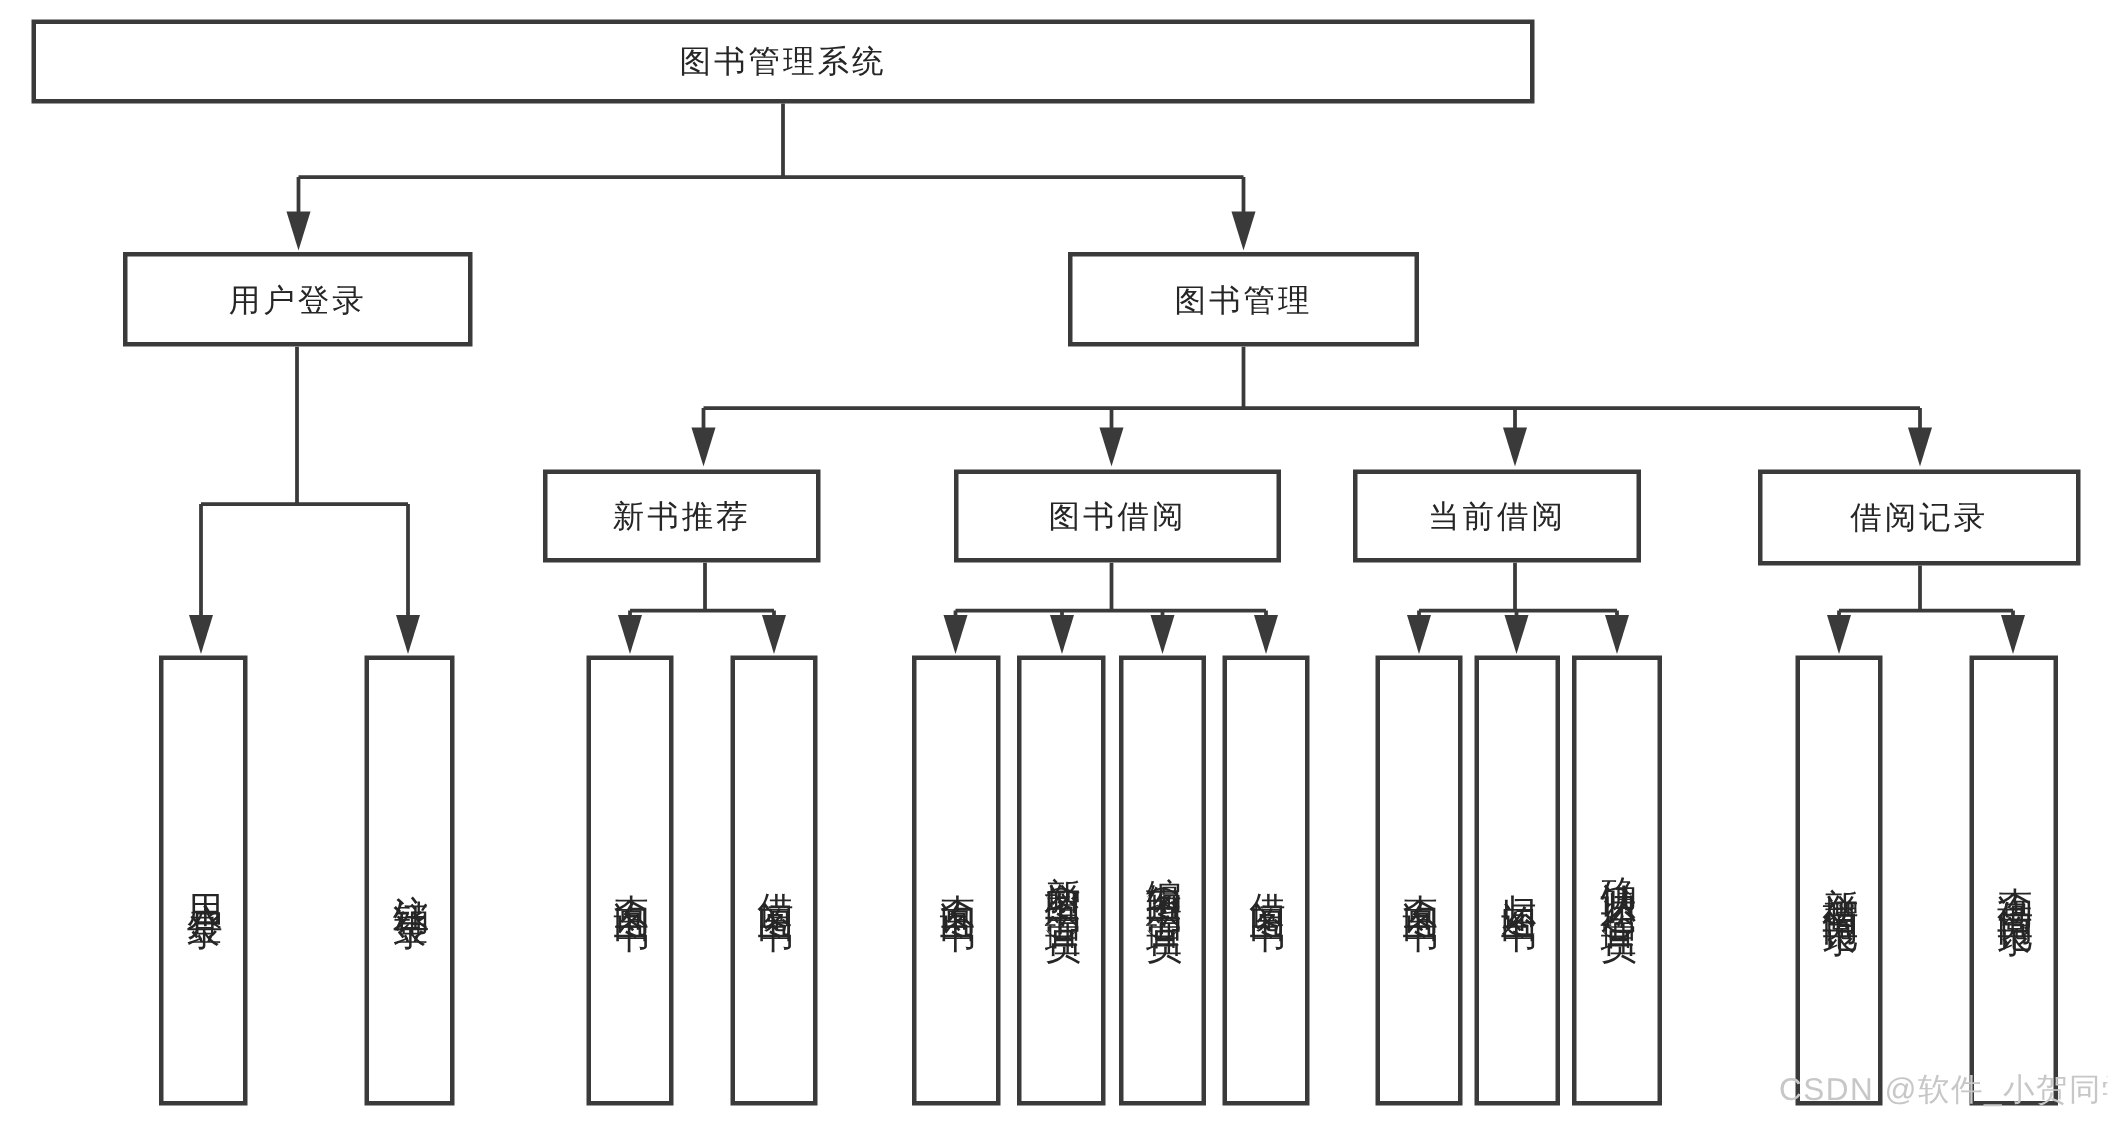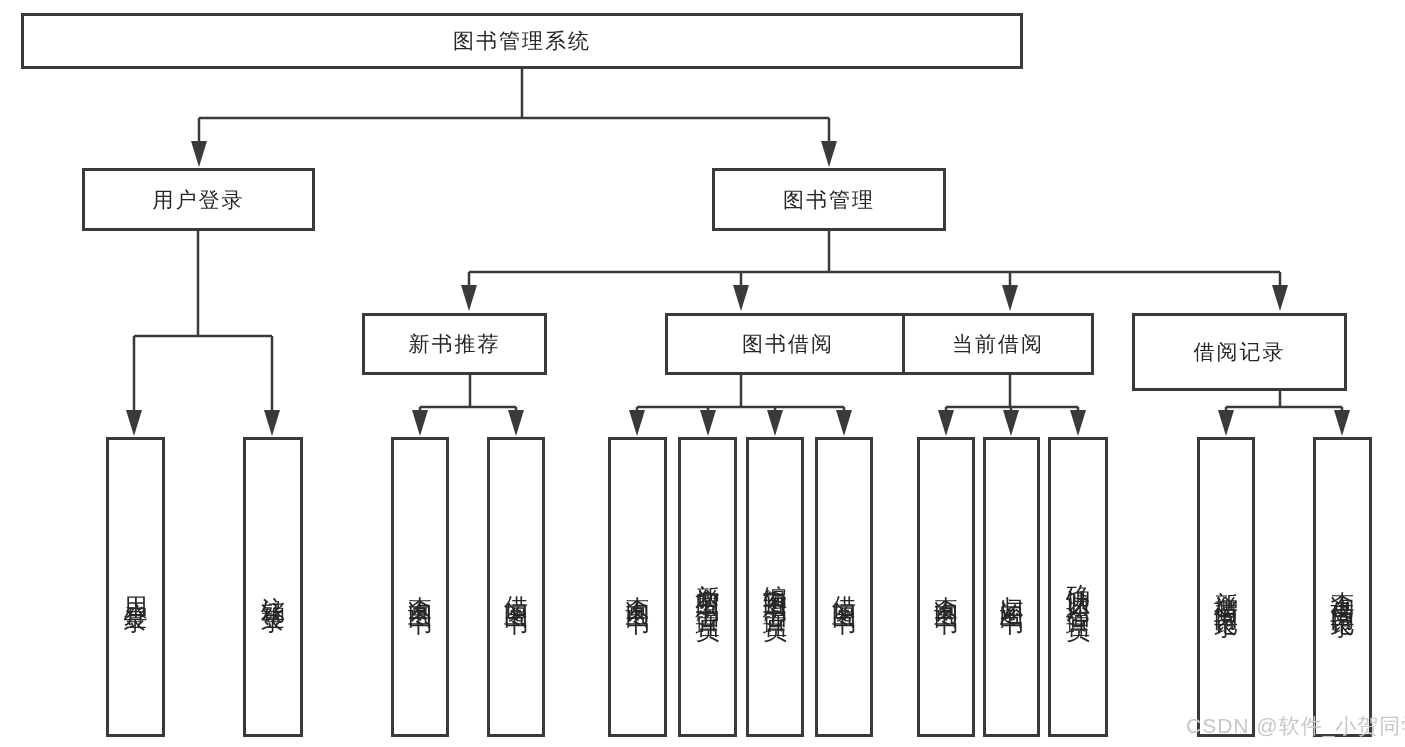--- a/index.html
+++ b/index.html
@@ -37,23 +37,23 @@
     font-size: 24px;
     letter-spacing: 5px;
     line-height: 1;
     white-space: nowrap;
   }
   
   .p-root        { left: 21px;   top: 13px;  width: 1002px; height: 56px; }
   .p-user-login  { left: 82px;   top: 168px; width: 233px;  height: 63px; }
   .p-book-mgmt   { left: 712px;  top: 168px; width: 234px;  height: 63px; }
   .p-rec         { left: 362px;  top: 313px; width: 185px;  height: 62px; }
-  .p-borrow      { left: 665px;  top: 313px; width: 246px;  height: 62px; }
+  .p-borrow      { left: 636px;  top: 313px; width: 218px;  height: 62px; }
   .p-current     { left: 902px;  top: 313px; width: 192px;  height: 62px; }
-  .p-records     { left: 1132px; top: 313px; width: 215px;  height: 78px; }
+  .p-records     { left: 1172px; top: 313px; width: 215px;  height: 64px; }
   .leaf          { top: 437px; height: 300px; }
   .p-a1 { left: 106px;  width: 59px; }
   .p-a2 { left: 243px;  width: 60px; }
   .p-b1 { left: 391px;  width: 58px; }
   .p-b2 { left: 487px;  width: 58px; }
   .p-c1 { left: 608px;  width: 59px; }
   .p-c2 { left: 678px;  width: 59px; }
   .p-c3 { left: 746px;  width: 58px; }
   .p-c4 { left: 815px;  width: 58px; }
   .p-d1 { left: 917px;  width: 58px; }

